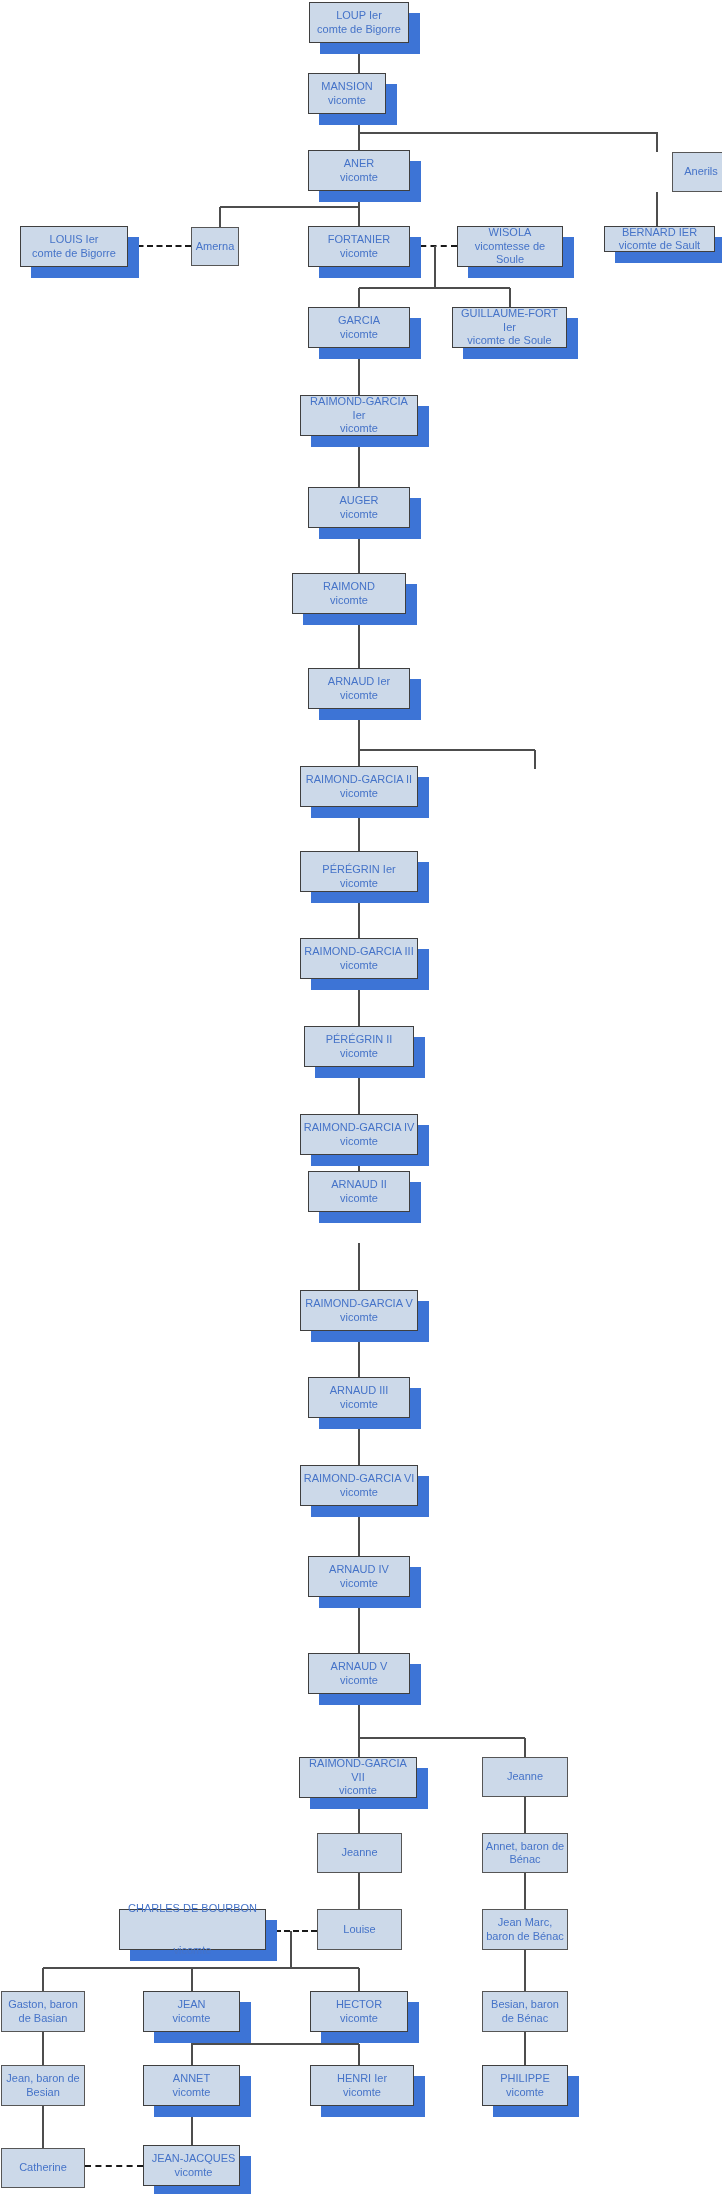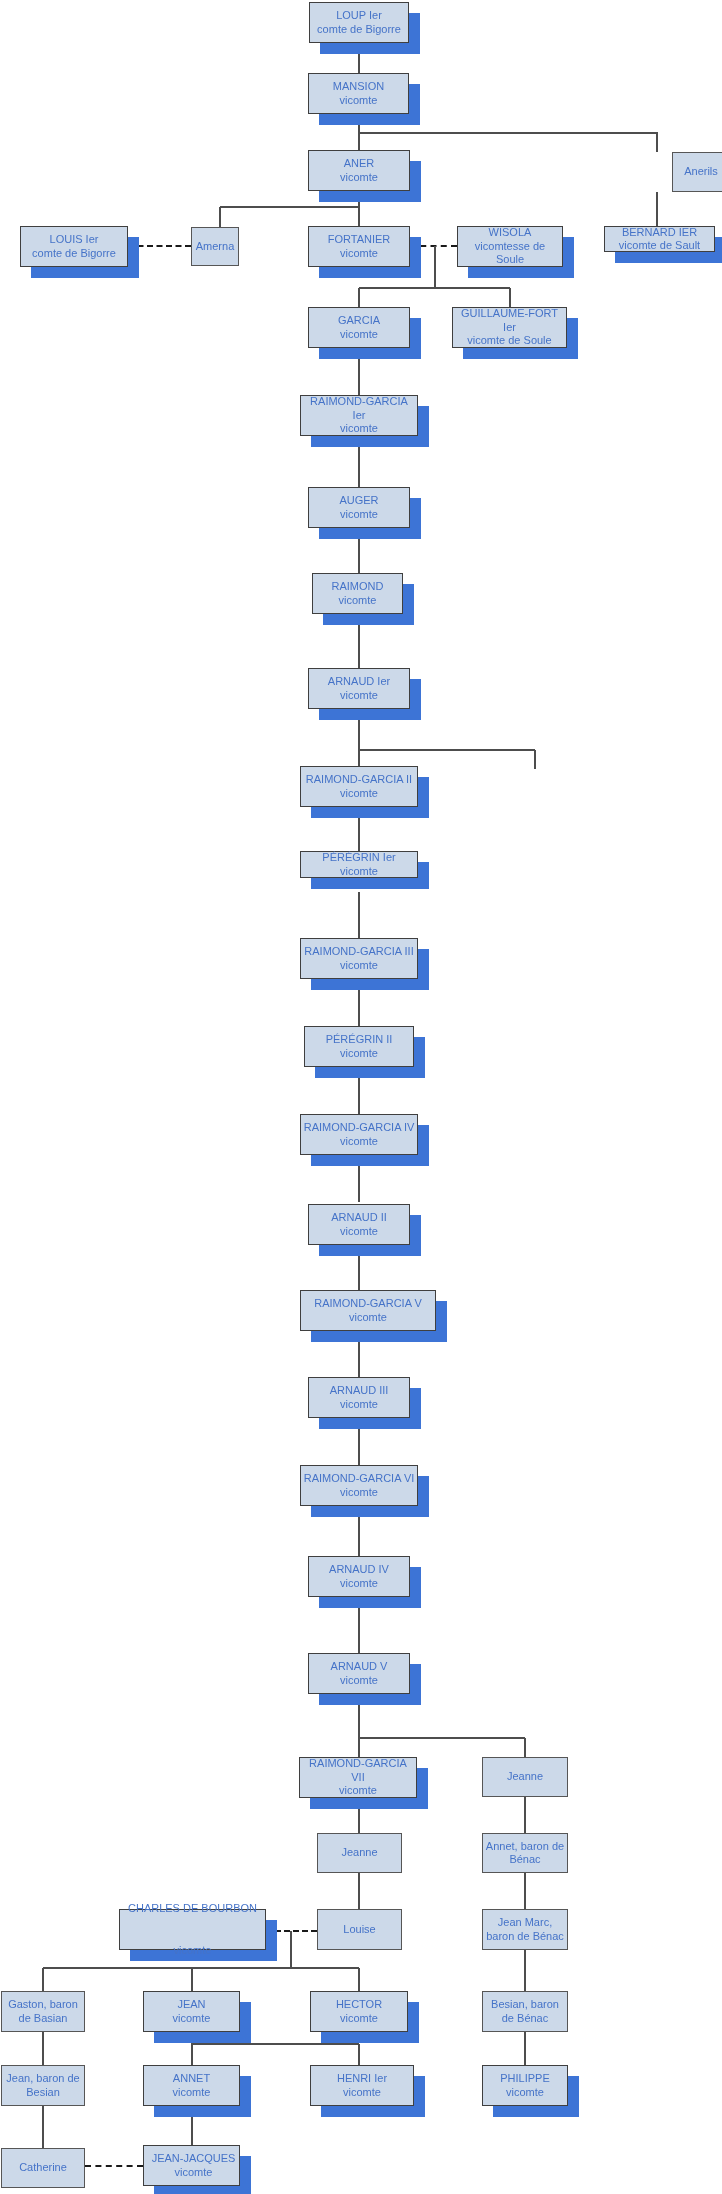--- a/index.html
+++ b/index.html
@@ -69,21 +69,21 @@
     <div class="edge h" style="left: 192px; top: 2043px; width: 167px; height: 2px;"></div>
     <div class="edge v" style="left: 358px; top: 2044px; width: 2px; height: 21px;"></div>
     <div class="edge v" style="left: 524px; top: 2032px; width: 2px; height: 33px;"></div>
     <div class="edge v" style="left: 42px; top: 2106px; width: 2px; height: 42px;"></div>
     <div class="edge v" style="left: 191px; top: 2106px; width: 2px; height: 39px;"></div>
     <div class="edge d" style="left: 85px; top: 2165px; width: 58px;"></div>
     <div class="node shadow" style="left: 309px; top: 2px; width: 100px; height: 41px;">
       <span>LOUP Ier</span>
       <span>comte de Bigorre</span>
     </div>
-    <div class="node shadow" style="left: 308px; top: 73px; width: 101px; height: 41px;">
+    <div class="node shadow" style="left: 308px; top: 73px; width: 78px; height: 41px;">
       <span>MANSION</span>
       <span>vicomte</span>
     </div>
     <div class="node shadow" style="left: 308px; top: 150px; width: 102px; height: 41px;">
       <span>ANER</span>
       <span>vicomte</span>
     </div>
     <div class="node plain" style="left: 628px; top: 152px; width: 58px; height: 40px; margin-left: 44px;">
       <span>Anerils</span>
     </div>
@@ -115,53 +115,53 @@
       <span>vicomte de Soule</span>
     </div>
     <div class="node shadow" style="left: 300px; top: 395px; width: 118px; height: 41px;">
       <span>RAIMOND-GARCIA Ier</span>
       <span>vicomte</span>
     </div>
     <div class="node shadow" style="left: 308px; top: 487px; width: 102px; height: 41px;">
       <span>AUGER</span>
       <span>vicomte</span>
     </div>
-    <div class="node shadow" style="left: 312px; top: 573px; width: 91px; height: 41px;">
+    <div class="node shadow" style="left: 292px; top: 573px; width: 114px; height: 41px;">
       <span>RAIMOND</span>
       <span>vicomte</span>
     </div>
     <div class="node shadow" style="left: 308px; top: 668px; width: 102px; height: 41px;">
       <span>ARNAUD Ier</span>
       <span>vicomte</span>
     </div>
     <div class="node shadow" style="left: 300px; top: 766px; width: 118px; height: 41px;">
       <span>RAIMOND-GARCIA II</span>
       <span>vicomte</span>
     </div>
-    <div class="node shadow" style="left: 300px; top: 851px; width: 118px; height: 27px;">
+    <div class="node shadow" style="left: 300px; top: 851px; width: 118px; height: 41px; justify-content: flex-end;">
       <span>PÉRÉGRIN Ier</span>
       <span>vicomte</span>
     </div>
     <div class="node shadow" style="left: 300px; top: 938px; width: 118px; height: 41px;">
       <span>RAIMOND-GARCIA III</span>
       <span>vicomte</span>
     </div>
     <div class="node shadow" style="left: 304px; top: 1026px; width: 110px; height: 41px;">
       <span>PÉRÉGRIN II</span>
       <span>vicomte</span>
     </div>
     <div class="node shadow" style="left: 300px; top: 1114px; width: 118px; height: 41px;">
       <span>RAIMOND-GARCIA IV</span>
       <span>vicomte</span>
     </div>
-    <div class="node shadow" style="left: 308px; top: 1204px; width: 102px; height: 41px;">
+    <div class="node shadow" style="left: 308px; top: 1171px; width: 102px; height: 41px;">
       <span>ARNAUD II</span>
       <span>vicomte</span>
     </div>
-    <div class="node shadow" style="left: 300px; top: 1290px; width: 136px; height: 41px;">
+    <div class="node shadow" style="left: 300px; top: 1290px; width: 118px; height: 41px;">
       <span>RAIMOND-GARCIA V</span>
       <span>vicomte</span>
     </div>
     <div class="node shadow" style="left: 308px; top: 1377px; width: 102px; height: 41px;">
       <span>ARNAUD III</span>
       <span>vicomte</span>
     </div>
     <div class="node shadow" style="left: 300px; top: 1465px; width: 118px; height: 41px;">
       <span>RAIMOND-GARCIA VI</span>
       <span>vicomte</span>

